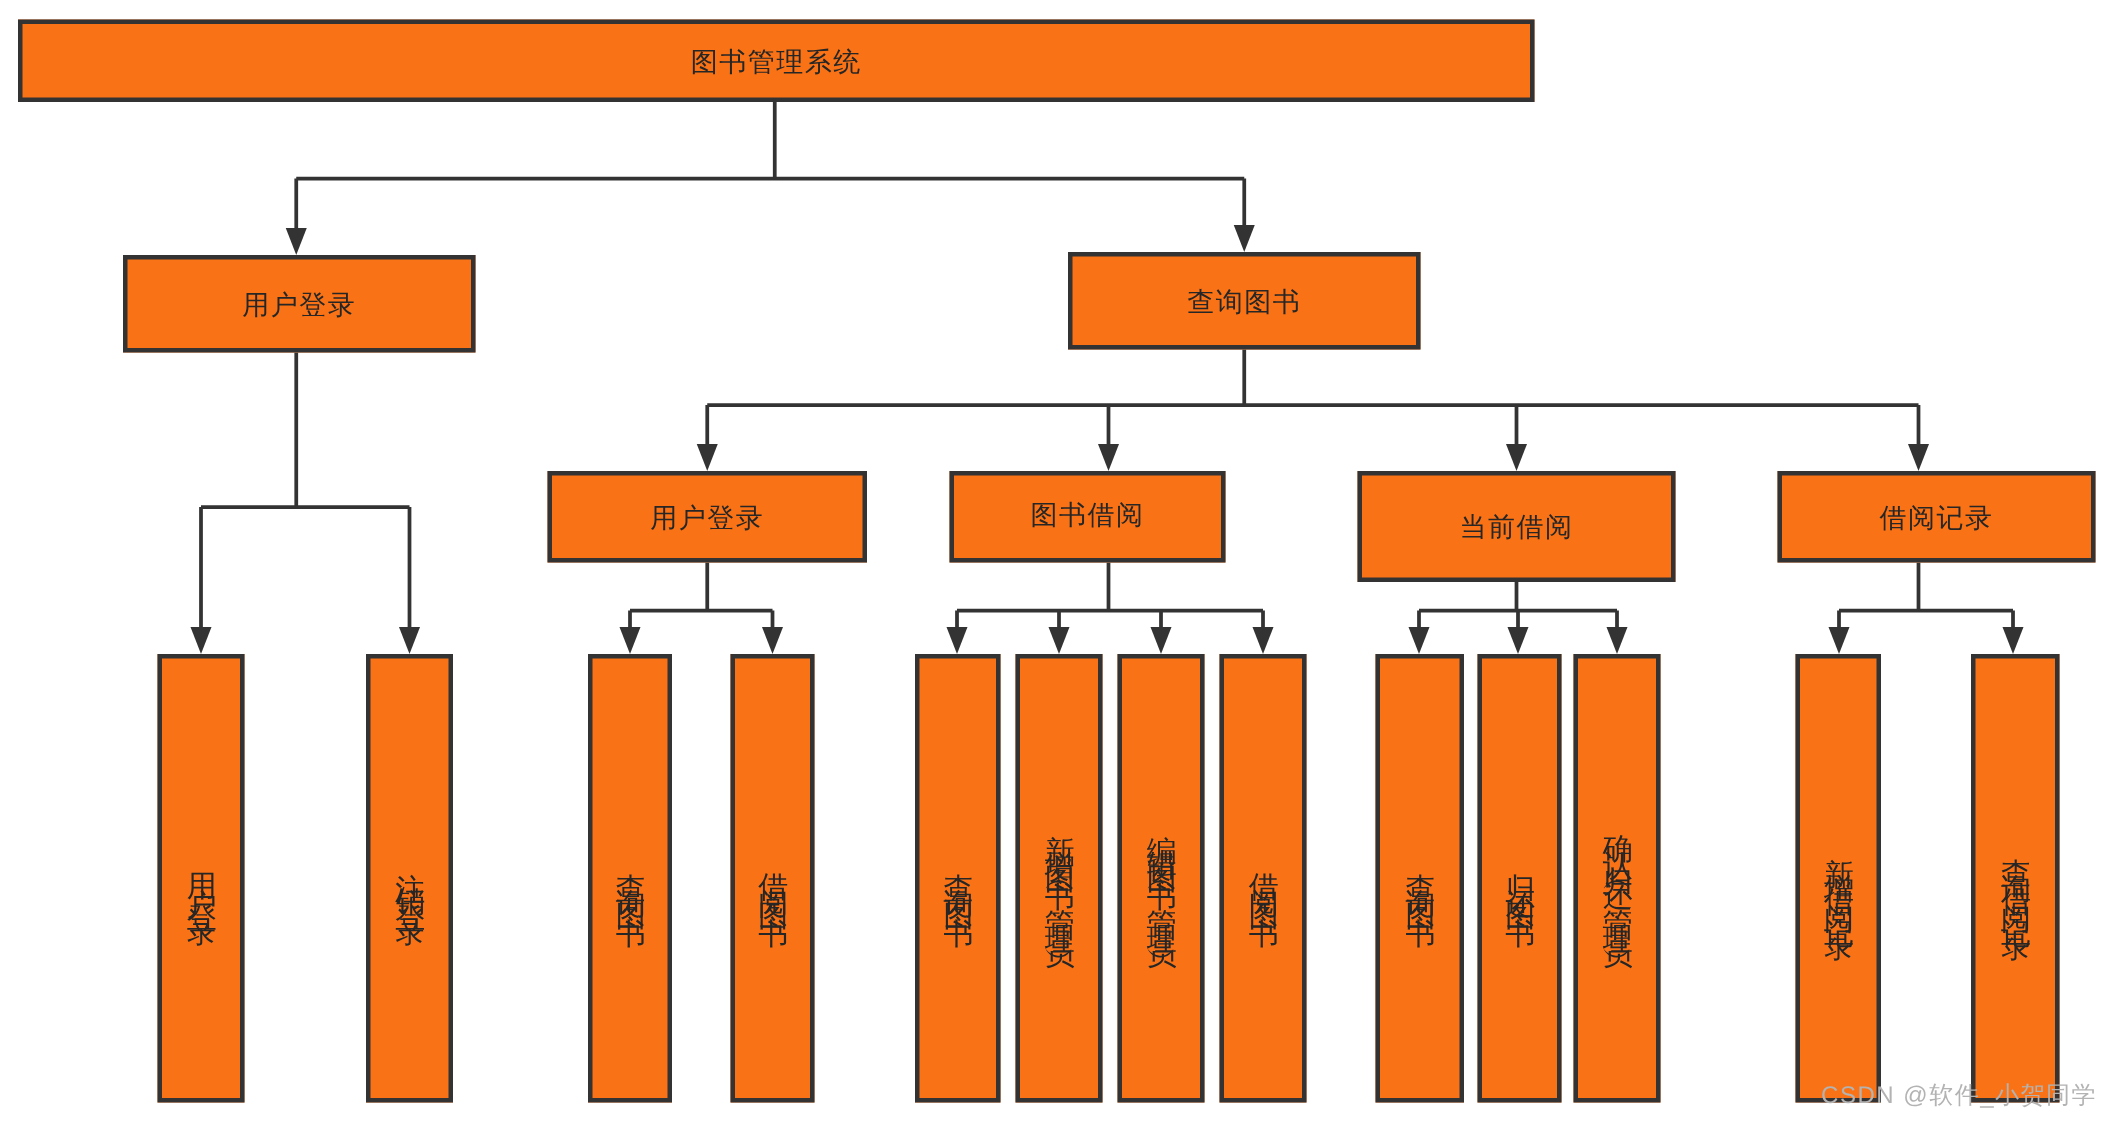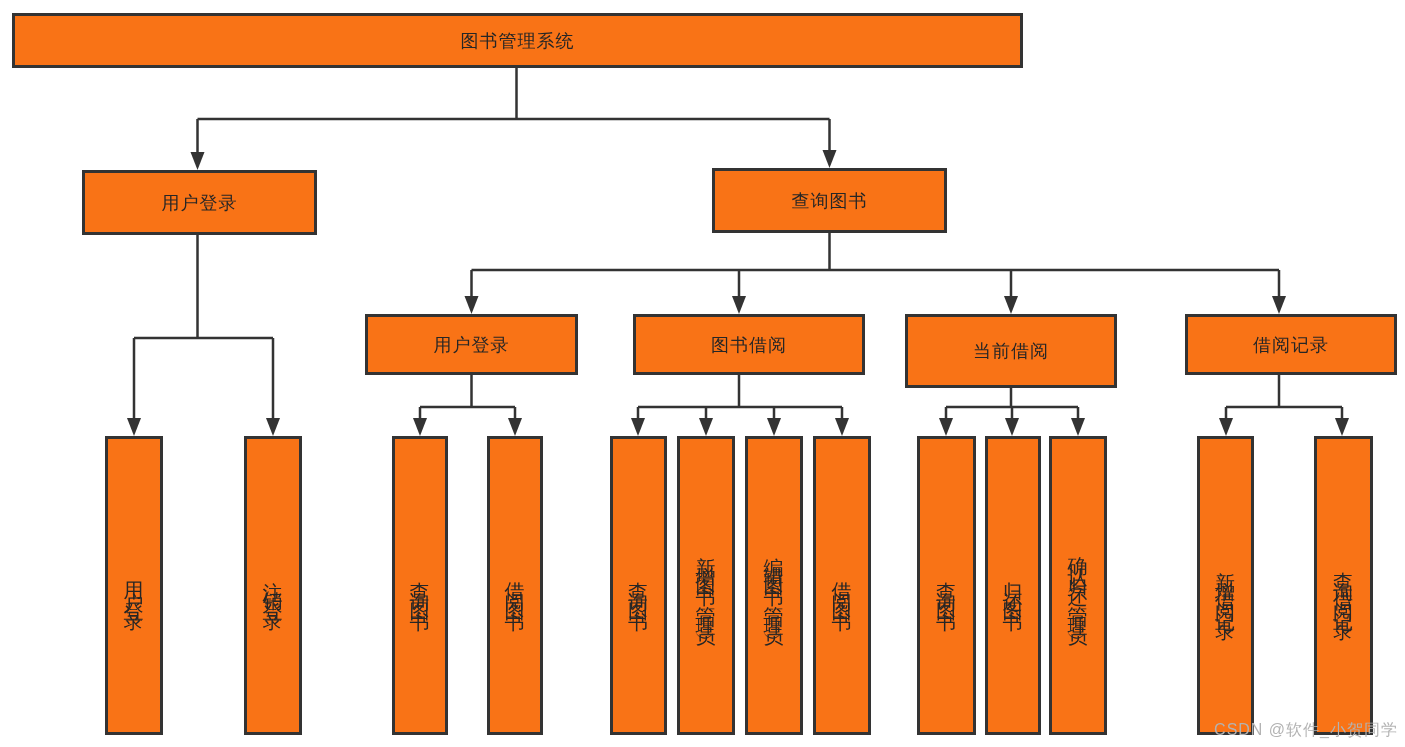--- a/index.html
+++ b/index.html
@@ -95,21 +95,21 @@
   <div class="box" style="left:82px; top:170px; width:235px; height:65px;">
     <span>用户登录</span>
   </div>
   <div class="box" style="left:712px; top:168px; width:235px; height:65px;">
     <span>查询图书</span>
   </div>
 
   <div class="box" style="left:365px; top:314px; width:213px; height:61px;">
     <span>用户登录</span>
   </div>
-  <div class="box" style="left:633px; top:314px; width:232px; height:61px;">
+  <div class="box" style="left:633px; top:314px; width:184px; height:61px;font-family:Liberation Mono, monospace;">
     <span>图书借阅</span>
   </div>
   <div class="box" style="left:905px; top:314px; width:212px; height:74px;">
     <span>当前借阅</span>
   </div>
   <div class="box" style="left:1173px; top:314px; width:212px; height:61px;margin-left:12px;">
     <span>借阅记录</span>
   </div>
 
   <div class="box leaf" style="left:105px; top:436px; width:58px; height:299px;">

